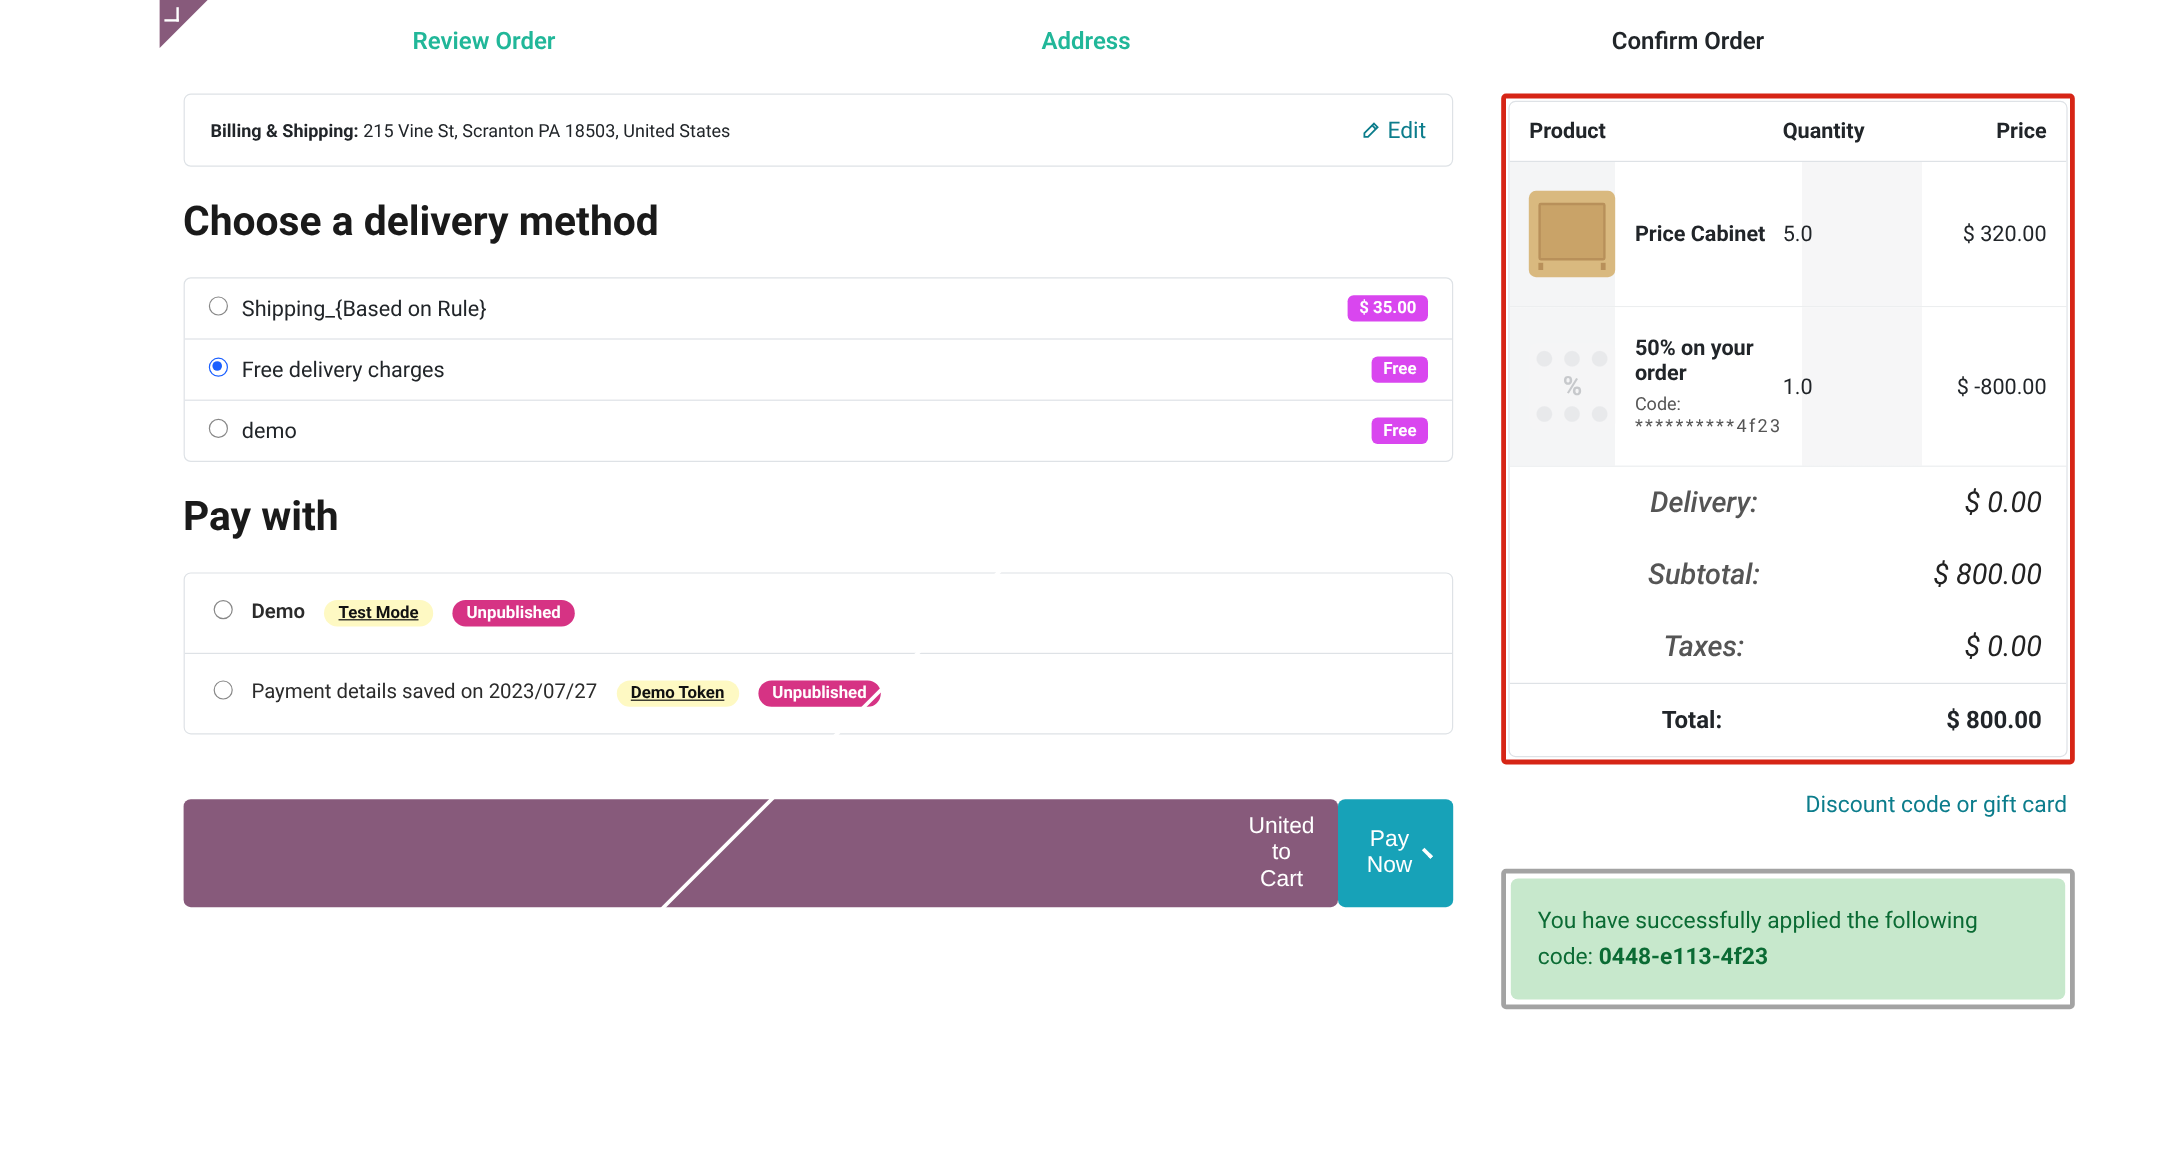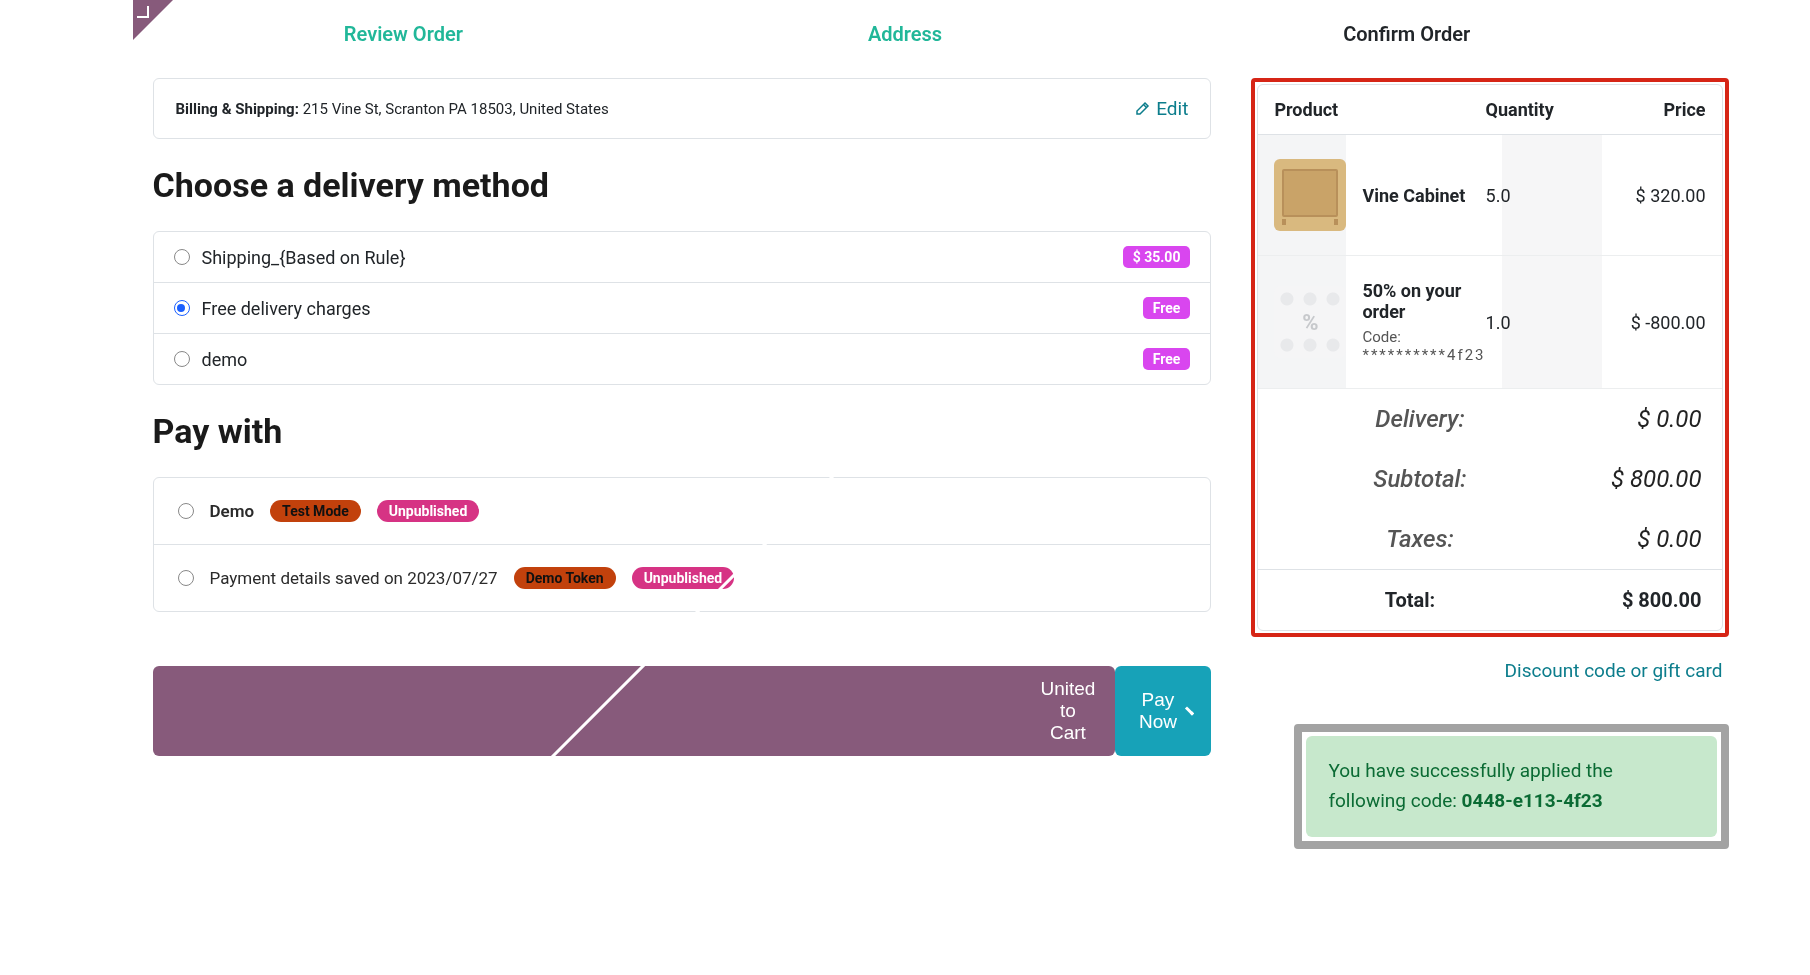--- a/index.html
+++ b/index.html
@@ -69,37 +69,37 @@
 
   h2.section { font-size: 34px; font-weight: 700; margin: 26px 0 26px 0; color:#1a1a1a;}
 
   .list-group { border:1px solid #dee2e6; border-radius:6px; overflow:hidden; }
   .list-item {
     display:flex; align-items:center; justify-content:space-between;
     padding: 14px 20px; font-size: 18px;
     border-top:1px solid #dee2e6;
   }
   .list-item:first-child { border-top:none; }
-  .list-item .lft { display:flex; align-items:center; gap:12px; }
+  .list-item .lft { display:flex; align-items:flex-start; gap:12px; }
   .radio {
     width:16px; height:16px; border-radius:50%;
     border:1.5px solid #888; display:inline-block; position:relative;
     flex-shrink:0;
   }
   .radio.checked { border-color:#1a5fff; }
   .radio.checked::after{
     content:""; position:absolute; top:2.5px; left:2.5px;
     width:8px; height:8px; border-radius:50%; background:#1a5fff;
   }
   .badge {
     display:inline-block; padding:3px 10px; border-radius:5px;
     font-size:14px; font-weight:700; color:#fff; background:#d946ef;
   }
   .badge.pill { border-radius: 999px; padding:3px 12px; }
-  .badge.yellow { background:#c2410c; color:#111; }
+  .badge.yellow { background:#fef9c3; color:#111;text-decoration:underline; }
   .badge.pink { background:#d63384; }
 
   .pay-list .list-item { padding:22px 24px; }
   .pay-list .lbl { font-weight:600; font-size:17px; color:#2b2b2b; }
   .pay-list .lbl.normal { font-weight:400; }
   .pay-list .lft { gap:16px; flex-wrap:wrap;}
 
   .actions { display:flex; justify-content:space-between; margin-top:54px; }
   .btn {
     display:inline-flex; align-items:center; gap:8px;
@@ -189,22 +189,22 @@
   .sum-total .lab { text-align:center; }
   .sum-total .val { text-align:right; }
 
   .promo-link {
     display:block; text-align:right; color:#0c7d8c;
     font-size:19px; margin:22px 6px 0 0; text-decoration:none;
   }
 
   .alert-wrap {
     margin-top:42px;
-    border: 8px solid #a3a3a3;
-    border-radius:4px; padding:4px;margin-left:43px;
+    border: 4px solid #a3a3a3;
+    border-radius:4px; padding:4px;
   }
   .alert {
     background:#c7e8cc; color:#0b6b34;
     border-radius:6px; padding:20px 22px;
     font-size:19px; line-height:1.6;
   }
   .alert b { font-weight:700; }
 </style>
 </head>
 <body>
@@ -300,21 +300,21 @@
         <div class="summary">
           <div class="sum-head">
             <div class="c1">Product</div>
             <div>Quantity</div>
             <div class="price">Price</div>
           </div>
 
           <div class="sum-row">
             <div class="thumb cabinet"></div>
             <div>
-              <div class="pname">Vine Cabinet</div>
+              <div class="pname">Price Cabinet</div>
             </div>
             <div class="qty">5.0</div>
             <div class="price">$ 320.00</div>
           </div>
 
           <div class="sum-row">
             <div class="thumb promo"></div>
             <div>
               <div class="pname">50% on your order</div>
               <div class="pcode">Code:</div>

